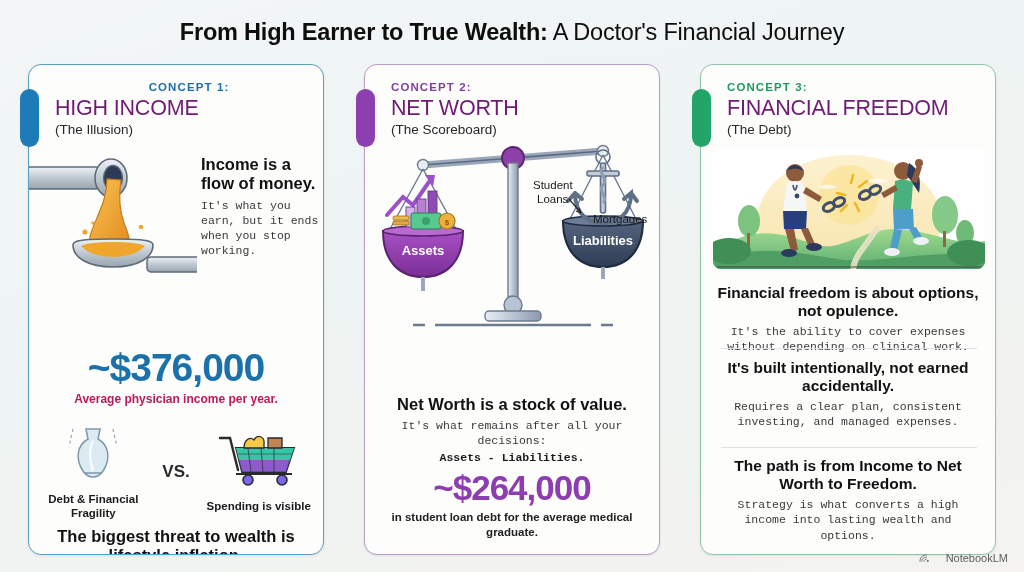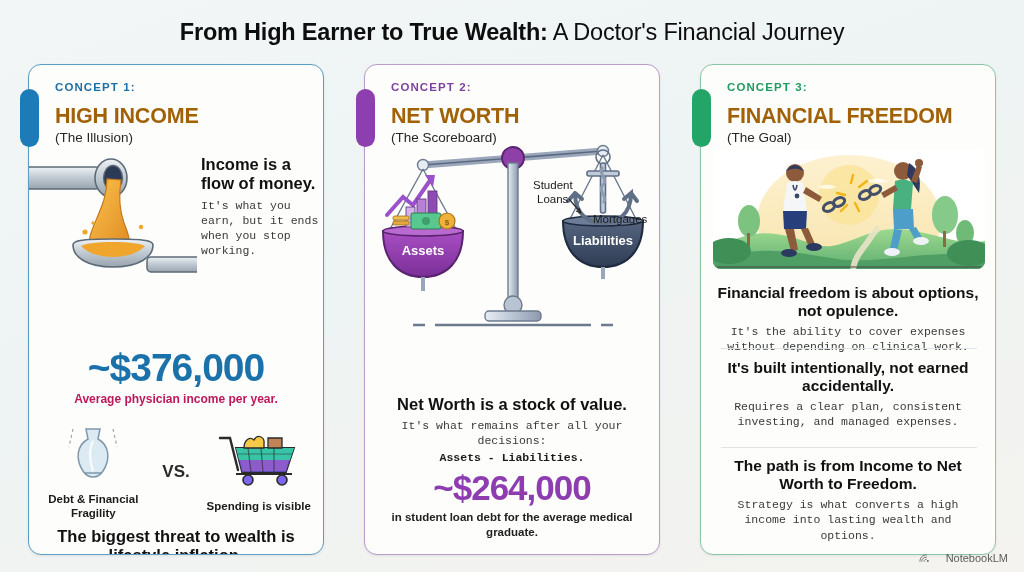--- a/index.html
+++ b/index.html
@@ -45,26 +45,26 @@
   .accent {
     position:absolute; left:-9px; top:24px;
     width:19px; height:58px; border-radius:10px; z-index:5;
   }
 
   
   .hdr { padding:16px 0 0 26px; }
   .eyebrow {
     font-size:11.5px; font-weight:bold; letter-spacing:1.1px;
   }
-  .c1 .eyebrow { color:#1d6fa5; }
+  .c1 .eyebrow { color:#1d6fa5;text-align:center; }
   .c2 .eyebrow { color:#7e3f9d; }
   .c3 .eyebrow { color:#1f9b5f; }
   .htitle {
-    font-size:21.5px; font-weight:bold; color:#a16207;
-    letter-spacing:-0.2px; margin-top:12px; line-height:1.08;
+    font-size:21.5px; font-weight:normal; color:#701a75;
+    letter-spacing:-0.2px; margin-top:4px; line-height:1.08;
   }
   .hsub { font-size:13.5px; color:#272727; margin-top:2px; }
 
   
   .lead { font-size:16.5px; font-weight:bold; color:#111; line-height:1.17; }
   .sub  { font-size:11.5px; color:#3a3a3a; line-height:1.32; margin-top:4px;font-family:Liberation Mono, monospace; }
   .center { text-align:center; }
 
   .bignum { font-weight:bold; letter-spacing:-1px; line-height:1; }
   .bignum.blue { color:#1b72ab; font-size:39px; }
@@ -316,21 +316,21 @@
     </div>
   </div>
 
   <div class="card c3">
     <div class="accent" style="background:#23a568"></div>
     <div class="card-inner">
 
       <div class="hdr">
         <div class="eyebrow">CONCEPT 3:</div>
         <div class="htitle">FINANCIAL FREEDOM</div>
-        <div class="hsub">(The Goal)</div>
+        <div class="hsub">(The Debt)</div>
       </div>
 
       <div class="c3-illus">
         <svg viewBox="0 0 272 120" width="272" height="120">
           <defs>
             <linearGradient id="skyg" x1="0" y1="0" x2="0" y2="1">
               <stop offset="0" stop-color="#fdf1d0"></stop>
                 <stop offset="1" stop-color="#f7e3a8"></stop>
             </linearGradient>
             <linearGradient id="hillg" x1="0" y1="0" x2="0" y2="1">

